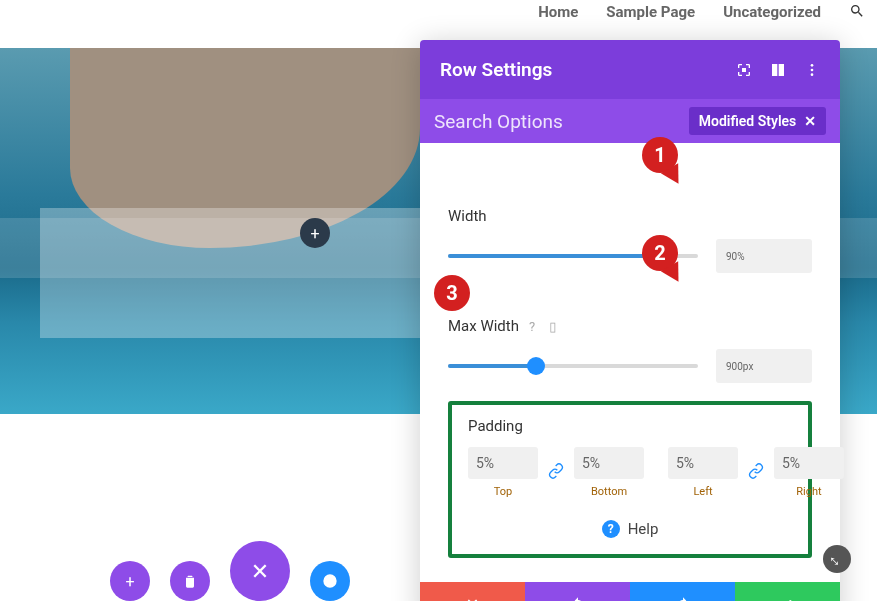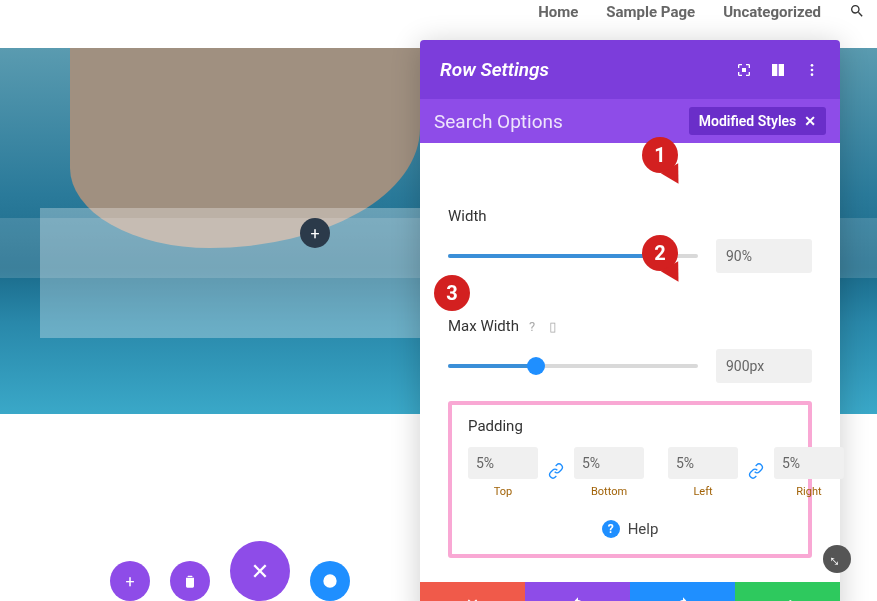--- a/index.html
+++ b/index.html
@@ -10,43 +10,43 @@
     .nav .search-icon { color: #333; font-size: 18px; }
     
     .hero { position: absolute; top: 48px; left: 0; width: 877px; height: 366px; background: linear-gradient(to bottom, #5a9bb0 0%, #2a7a9a 40%, #1a6a8a 60%, #2988aa 75%, #3aa8c8 100%); }
     .cliff { position: absolute; top: 0; left: 70px; width: 350px; height: 200px; background: #a09080; border-radius: 0 0 60% 40%; }
     .waterline { position: absolute; top: 170px; left: 0; width: 100%; height: 60px; background: rgba(255,255,255,0.15); }
     .overlay-strip { position: absolute; top: 160px; left: 40px; width: 560px; height: 130px; background: rgba(255,255,255,0.3); }
     
     .add-center { position: absolute; top: 218px; left: 300px; width: 30px; height: 30px; border-radius: 50%; background: #2b3a4a; color: #fff; display: flex; align-items: center; justify-content: center; font-size: 16px; }
     
     .panel { position: absolute; top: 40px; left: 420px; width: 420px; background: #fff; border-radius: 4px; box-shadow: 0 4px 30px rgba(0,0,0,0.2); }
-    .panel-header { background: #7c3ddb; color: #fff; padding: 18px 20px; display: flex; align-items: center; border-radius: 4px 4px 0 0; font-style: italic; }
+    .panel-header { background: #7c3ddb; color: #fff; padding: 18px 20px; display: flex; align-items: center; border-radius: 4px 4px 0 0; }
     .panel-title { font-size: 19px; font-weight: 600; flex: 1; }
     .panel-header-icons { display: flex; gap: 18px; }
     .panel-header-icons span { cursor: pointer; display: inline-flex; }
     
     .search-bar { background: #8e4ce8; display: flex; align-items: center; padding: 0 14px; height: 44px; }
     .search-bar input { flex: 1; background: transparent; border: none; outline: none; color: #fff; font-size: 19px; }
     .search-bar input::placeholder { color: rgba(255,255,255,0.85); }
     .filter-chip { background: #6a2ec9; color: #fff; padding: 6px 10px; border-radius: 3px; font-size: 14px; font-weight: 600; display: flex; align-items: center; gap: 8px; }
     .filter-chip .x { font-size: 14px; cursor: pointer; }
     
     .panel-body { padding: 20px 28px 24px; position: relative; }
     .control-group { margin-bottom: 18px; }
     .control-label { color: #333; font-size: 15px; margin-bottom: 14px; display: flex; align-items: center; gap: 10px; margin-top: 44px; }
     .label-icons { display: flex; gap: 14px; color: #aaa; font-size: 13px; }
     
     .slider-row { display: flex; align-items: center; gap: 18px; }
     .slider { position: relative; flex: 1; height: 4px; background: #d9d9d9; border-radius: 2px; }
     .slider-fill { position: absolute; top: 0; left: 0; height: 100%; background: #3a8fd8; border-radius: 2px; }
     .slider-thumb { position: absolute; top: 50%; width: 18px; height: 18px; background: #1f8fff; border-radius: 50%; transform: translate(-50%, -50%); }
-    .slider-value { width: 96px; height: 34px; background: #f0f0f0; border: none; border-radius: 3px; padding: 0 10px; font-size: 14px; color: #666; }
-    
-    .padding-box { border: 4px solid #f9a8d4; border-radius: 3px; padding: 12px 16px 16px; margin-top: 6px; }
+    .slider-value { width: 96px; height: 34px; background: #f0f0f0; border: none; border-radius: 3px; padding: 0 10px; font-size: 10px; color: #666; }
+    
+    .padding-box { border: 4px solid #15803d; border-radius: 3px; padding: 12px 16px 16px; margin-top: 6px; }
     .padding-label { color: #333; font-size: 15px; margin-bottom: 12px; }
     .padding-inputs { display: flex; align-items: center; gap: 6px; }
     .pad-col { display: flex; flex-direction: column; align-items: center; gap: 6px; }
     .pad-input { width: 70px; height: 32px; background: #f0f0f0; border: none; border-radius: 3px; padding: 0 8px; font-size: 14px; color: #666; }
     .pad-sub { font-size: 11px; color: #a16207; }
     .link-icon { color: #1f8fff; font-size: 15px; padding: 0 4px; }
     .pad-divider { width: 1px; height: 32px; background: #ddd; margin: 0 6px; align-self: flex-start; margin-top: 0; }
     .help-row { display: flex; justify-content: center; align-items: center; gap: 8px; margin-top: 22px; font-size: 15px; color: #444; }
     .help-icon { width: 18px; height: 18px; background: #1f8fff; color: #fff; border-radius: 50%; display: inline-flex; align-items: center; justify-content: center; font-size: 12px; font-weight: bold; }
     

